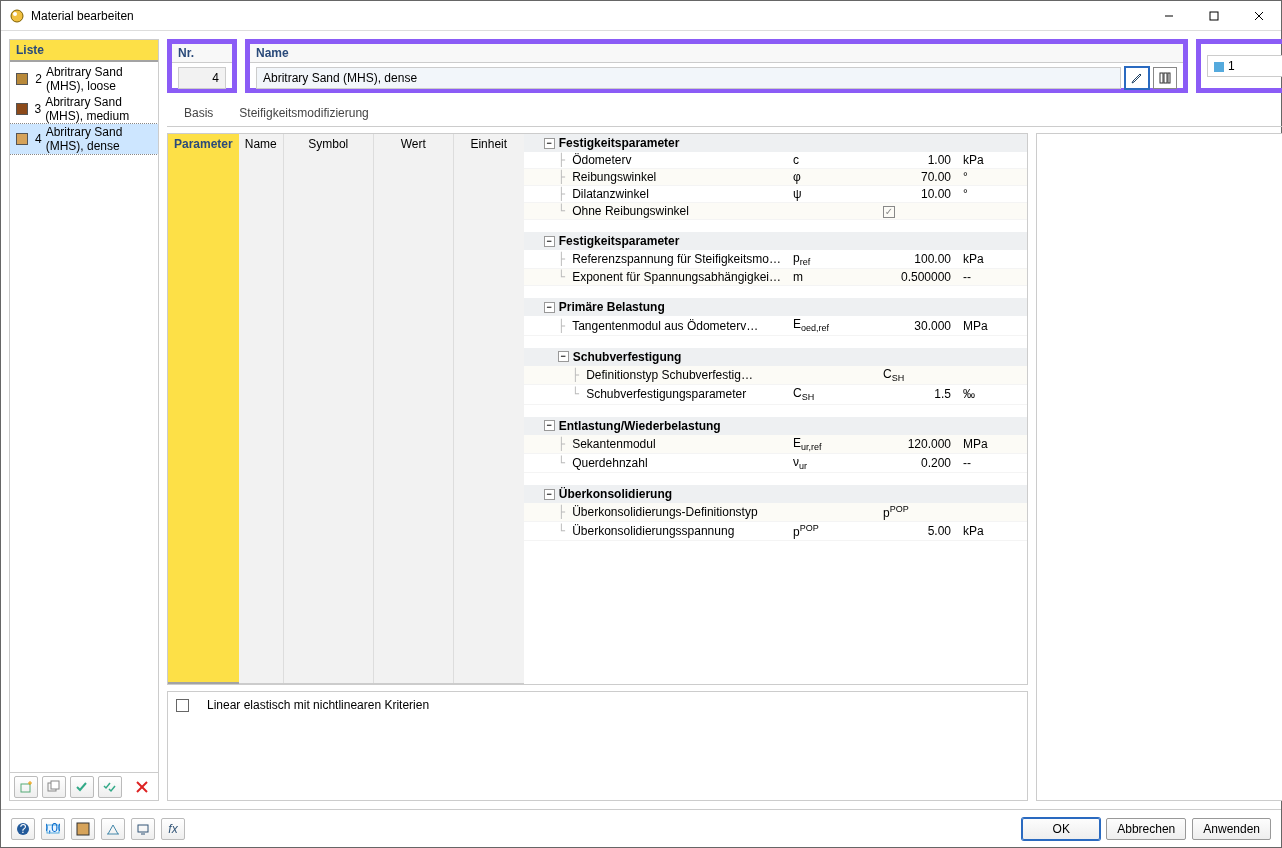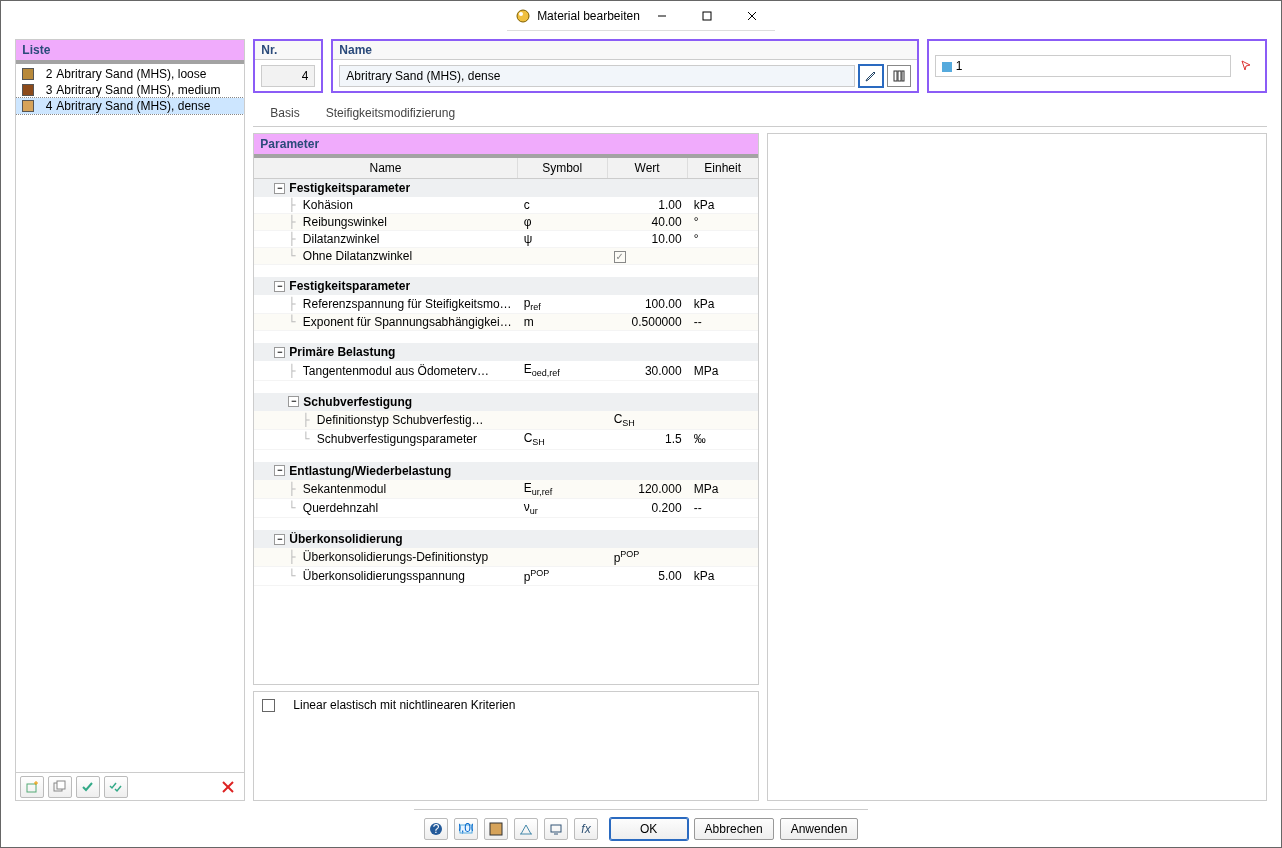--- a/index.html
+++ b/index.html
@@ -1,51 +1,51 @@
 <!DOCTYPE html>
 <html><head>
 <meta charset="utf-8">
 <style>
 * { box-sizing: border-box; font-family: "Segoe UI", Tahoma, sans-serif; font-size: 12px; }
 body { margin: 0; background: #fff; color: #000; }
-.window { width: 1282px; height: 848px; border: 1px solid #666; display: flex; flex-direction: column; background: #fff; align-items: center; }
+.window { width: 1282px; height: 848px; border: 1px solid #666; display: flex; flex-direction: column; background: #fff; }
 .titlebar { height: 30px; display: flex; align-items: center; padding: 0 0 0 8px; border-bottom: 1px solid #ddd; }
 .titlebar-icon { width: 16px; height: 16px; margin-right: 6px; }
 .titlebar-text { flex: 1; }
 .titlebar-buttons { display: flex; }
 .titlebar-btn { width: 45px; height: 29px; display: flex; align-items: center; justify-content: center; }
 .main-area { flex: 1; display: flex; padding: 8px; gap: 8px; min-height: 0; }
 .left-panel { width: 230px; display: flex; flex-direction: column; border: 1px solid #ccc; }
-.panel-header { background: #f0abfc; color: #2a4a7a; font-weight: 600; padding: 3px 6px; border-bottom: 4px solid #a3a3a3; }
+.panel-header { background: #fde047; color: #2a4a7a; font-weight: 600; padding: 3px 6px; border-bottom: 2px solid #a3a3a3; }
 .list-body { flex: 1; overflow: auto; padding: 2px 0; }
 .list-row { display: flex; align-items: center; padding: 1px 6px; gap: 4px; cursor: default; }
 .list-row.selected { background: #cde6ff; outline: 1px dotted #888; }
 .swatch { width: 12px; height: 12px; border: 1px solid #555; flex-shrink: 0; }
 .list-num { width: 14px; text-align: right; }
 .list-toolbar { height: 28px; border-top: 1px solid #ccc; display: flex; align-items: center; padding: 0 4px; gap: 4px; }
 .tbtn { width: 24px; height: 22px; border: 1px solid #bbb; background: linear-gradient(#fff,#eee); display: flex; align-items: center; justify-content: center; border-radius: 2px; }
 .spacer { flex: 1; }
 .right-panel { flex: 1; display: flex; flex-direction: column; gap: 6px; min-height: 0; }
 .header-row { display: flex; gap: 8px; height: 54px; }
-.header-box { border: 2px solid #8b5cf6; display: flex; flex-direction: column; }
+.header-box { border: 5px solid #8b5cf6; display: flex; flex-direction: column; }
 .header-box.nr { width: 70px; }
 .header-box.name { flex: 1; }
 .header-box.assigned { width: 340px; }
 .header-label { background: #f8f8f8; color: #2a4a7a; font-weight: 600; padding: 2px 6px; border-bottom: 1px solid #ccc; }
 .header-content { flex: 1; display: flex; align-items: center; padding: 4px 6px; gap: 4px; }
 .nr-field { width: 100%; height: 22px; text-align: right; background: #f2f2f2; border: 1px solid #ccc; padding: 0 6px; }
 .name-field { flex: 1; height: 22px; background: #f2f6fa; border: 1px solid #ccc; padding: 0 6px; }
 .icon-btn { width: 24px; height: 22px; border: 1px solid #888; background: #fff; display: flex; align-items: center; justify-content: center; }
 .icon-btn.active { border-color: #2a6ac0; box-shadow: 0 0 0 1px #2a6ac0; }
 .tabs-row { display: flex; border-bottom: 1px solid #ccc; padding-left: 4px; }
 .tab { padding: 6px 12px; border: 1px solid transparent; border-bottom: none; color: #444; cursor: default; }
 .tab.active { background: #fff; border-color: #ccc; position: relative; top: 1px; }
 .content-row { flex: 1; display: flex; gap: 8px; min-height: 0; }
 .params-col { flex: 1; display: flex; flex-direction: column; gap: 6px; min-height: 0; }
-.params-box { border: 1px solid #ccc; flex: 1; display: flex; flex-direction: column; min-height: 0; }
+.params-box { border: 1px solid #ccc; flex: 1; display: flex; min-height: 0; }
 .table-header { display: flex; background: #f2f2f2; border-bottom: 1px solid #ccc; }
 .th { padding: 3px 6px; text-align: center; border-right: 1px solid #ddd; }
 .th.name-col { flex: 1; text-align: center; }
 .th.sym-col { width: 90px; }
 .th.val-col { width: 80px; }
 .th.unit-col { width: 70px; border-right: none; }
 .table-body { flex: 1; overflow: auto; }
 .group-row { display: flex; align-items: center; background: #eef0f2; font-weight: 600; padding: 1px 0; }
 .expander { width: 11px; height: 11px; border: 1px solid #999; background: #fff; font-size: 9px; line-height: 9px; text-align: center; margin-right: 4px; cursor: pointer; }
 .indent { display: inline-block; }
@@ -224,54 +224,54 @@
                   </div>
                   <div class="cell sym-col"></div>
                   <div class="cell val-col"></div>
                   <div class="cell unit-col"></div>
                 </div>
                 <div class="data-row">
                   <div class="cell name-col">
                     <span class="indent" style="width:14px"></span>
                     <span class="indent" style="width:14px"></span>
                     <span class="tree-line">├ </span>
-                    <span>Kohäsion</span>
+                    <span>Ödometerv</span>
                   </div>
                   <div class="cell sym-col">c</div>
                   <div class="cell val-col">1.00</div>
                   <div class="cell unit-col">kPa</div>
                 </div>
                 <div class="data-row">
                   <div class="cell name-col">
                     <span class="indent" style="width:14px"></span>
                     <span class="indent" style="width:14px"></span>
                     <span class="tree-line">├ </span>
                     <span>Reibungswinkel</span>
                   </div>
                   <div class="cell sym-col">φ</div>
-                  <div class="cell val-col">40.00</div>
+                  <div class="cell val-col">70.00</div>
                   <div class="cell unit-col">°</div>
                 </div>
                 <div class="data-row">
                   <div class="cell name-col">
                     <span class="indent" style="width:14px"></span>
                     <span class="indent" style="width:14px"></span>
                     <span class="tree-line">├ </span>
                     <span>Dilatanzwinkel</span>
                   </div>
                   <div class="cell sym-col">ψ</div>
                   <div class="cell val-col">10.00</div>
                   <div class="cell unit-col">°</div>
                 </div>
                 <div class="data-row">
                   <div class="cell name-col">
                     <span class="indent" style="width:14px"></span>
                     <span class="indent" style="width:14px"></span>
                     <span class="tree-line">└ </span>
-                    <span>Ohne Dilatanzwinkel</span>
+                    <span>Ohne Reibungswinkel</span>
                   </div>
                   <div class="cell sym-col"></div>
                   <div class="cell val-col" style="text-align: left;"><span class="checkbox-val">✓</span></div>
                   <div class="cell unit-col"></div>
                 </div>
                 <div class="spacer-row"></div>
                 <div class="group-row">
                   <div class="cell name-col">
                     <span class="indent" style="width:14px"></span>
                     <span class="expander">−</span>

